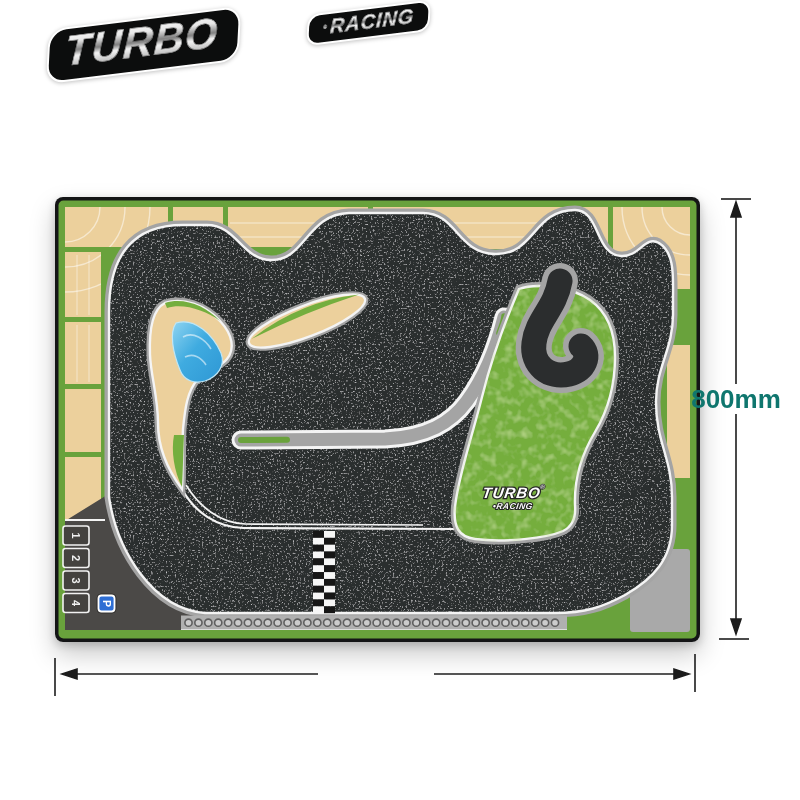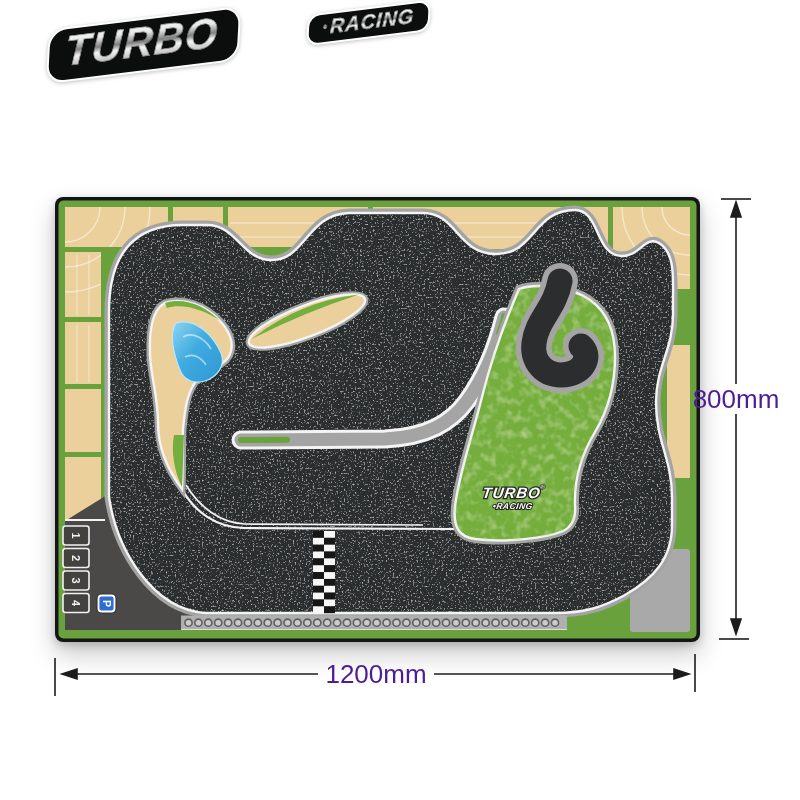--- a/index.html
+++ b/index.html
@@ -16,21 +16,21 @@
           -webkit-background-clip:text;background-clip:text;color:transparent;
           -webkit-text-stroke:.7px rgba(50,50,50,.45);}
   .brand-top{font-size:42px;line-height:1.05;}
   .brand-bottom{font-size:20px;line-height:1.1;}
   .brand-dot{font-size:12px;vertical-align:3px;margin-right:2px;}
   
   .mat{position:absolute;left:55px;top:197px;width:645px;height:445px;border-radius:8px;
        box-shadow:0 12px 26px rgba(0,0,0,.22),0 3px 8px rgba(0,0,0,.18);}
   
   .dims{position:absolute;left:0;top:0;pointer-events:none;}
-  .dim-label{position:absolute;font-weight:normal;font-size:26px;color:#4c1d95;white-space:nowrap;}
+  .dim-label{position:absolute;font-weight:bold;font-size:26px;color:#0f766e;white-space:nowrap;}
   .dim-label.v{left:736px;top:399px;transform:translate(-50%,-50%);}
   .dim-label.h{left:376px;top:674px;transform:translate(-50%,-50%);}
 </style>
 </head>
 <body>
 
 <div class="stage">
 
   <div class="brand">
     <div class="blob blob1">
@@ -282,14 +282,13 @@
 
       <line x1="75" y1="674" x2="318" y2="674"></line>
       <line x1="434" y1="674" x2="675" y2="674"></line>
       <polygon points="62,674 77,669 77,679"></polygon>
       <polygon points="689,674 674,669 674,679"></polygon>
       <line x1="55" y1="658" x2="55" y2="696"></line>
       <line x1="695" y1="654" x2="695" y2="692"></line>
     </g>
   </svg>
   <div class="dim-label v">800mm</div>
-  <div class="dim-label h">1200mm</div>
 </div>
 
 </body></html>

